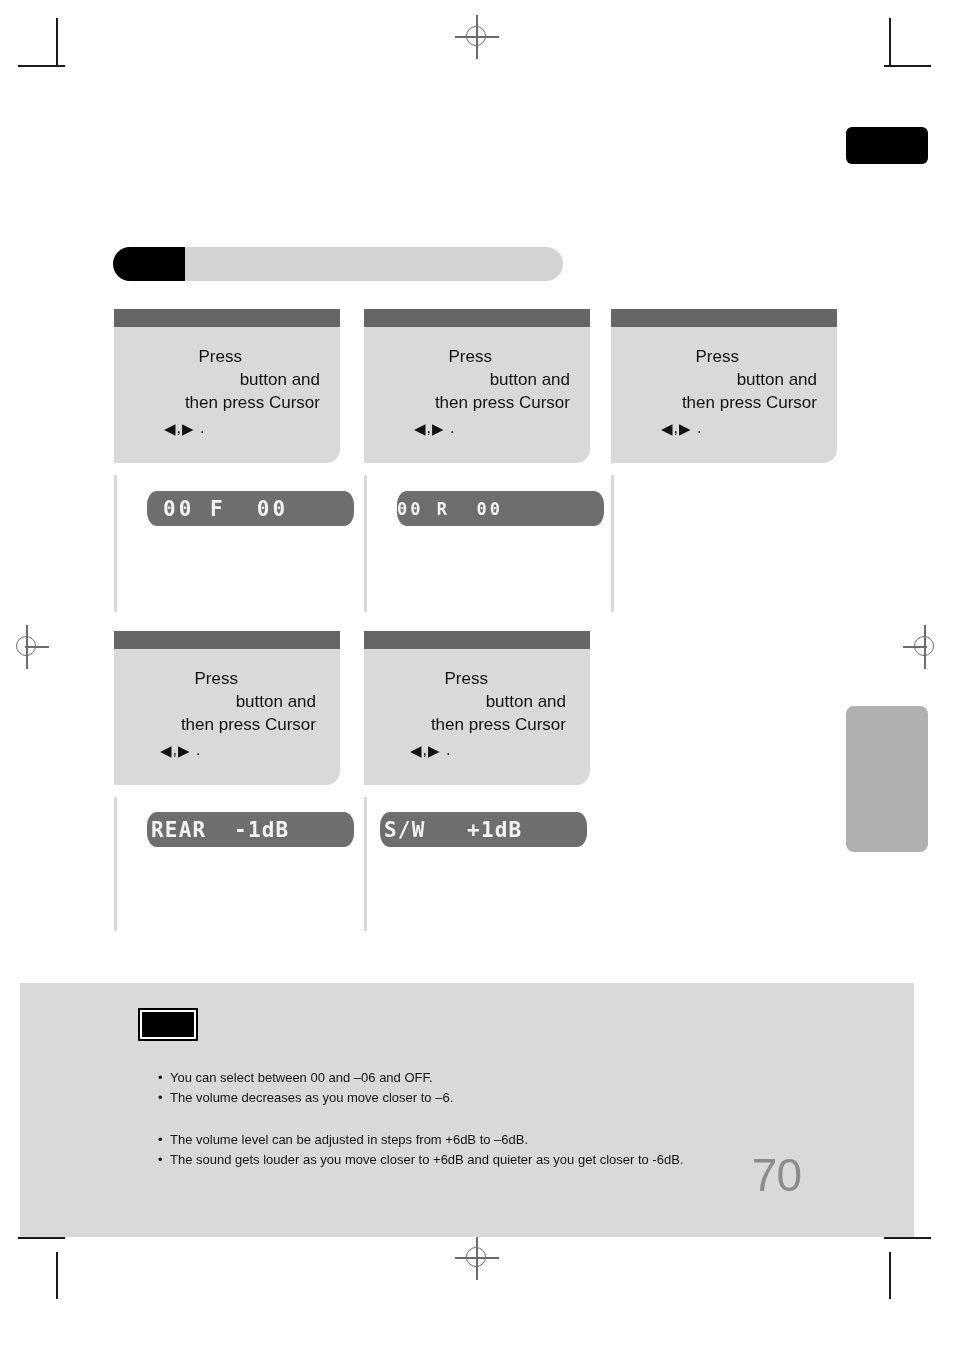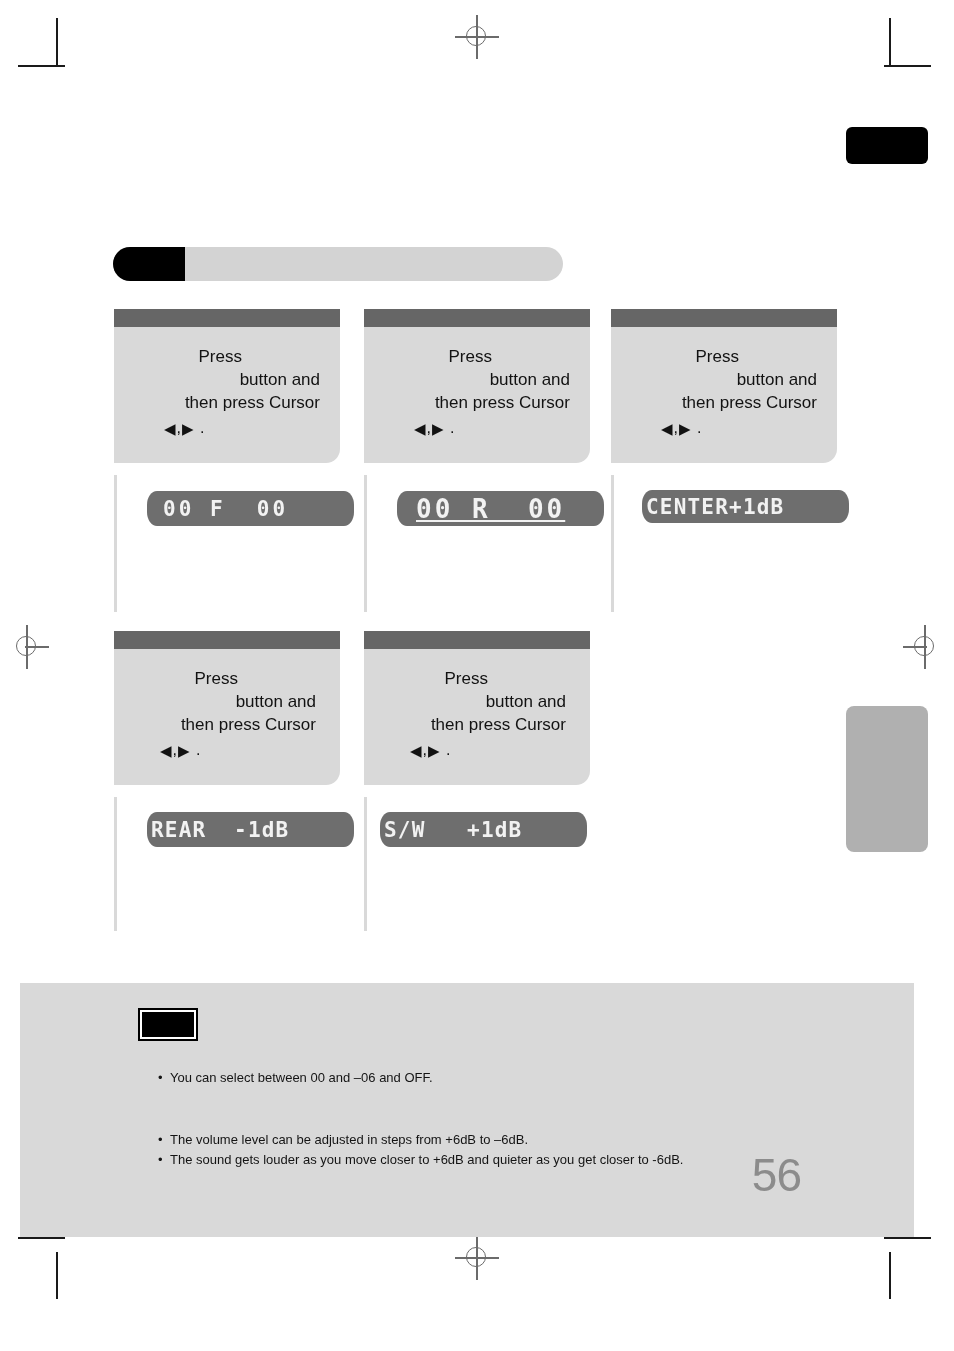--- a/index.html
+++ b/index.html
@@ -323,43 +323,40 @@
         <span class="line-indent" style="padding-right:6px;">then press Cursor</span>
       </div>
       <div class="cursor-line" style="padding-left:50px;">
         <span class="tri">◀</span><span>,</span><span class="tri">▶</span>
         <span>.</span>
       </div>
     </div>
     <div class="card-stem" style="height:137px;"></div>
   </div>
   <div class="lcd" style="left:377px; top:491px; width:207px; height:35px;">
-    <div class="lcd-text" style="font-size:26px; letter-spacing:3px; padding-left:19px;text-decoration:underline;">00 R  00</div>
+    <div class="lcd-text" style="font-size:17px; letter-spacing:3px; padding-left:0;">00 R  00</div>
   </div>
 
   <div class="card" style="left:611px; top:309px;">
     <div class="card-header">
       <div class="card-header-label"></div>
     </div>
     <div class="card-body">
       <div class="card-text">
         <span class="line-indent" style="padding-right:84px;">Press</span>
         <span class="line-indent" style="padding-right:6px;">button and</span>
         <span class="line-indent" style="padding-right:6px;">then press Cursor</span>
       </div>
       <div class="cursor-line" style="padding-left:50px;">
         <span class="tri">◀</span><span>,</span><span class="tri">▶</span>
         <span>.</span>
       </div>
     </div>
     <div class="card-stem" style="height:137px;"></div>
   </div>
-  <div class="lcd" style="left:622px; top:490px; width:207px; height:33px;">
-    <div class="lcd-text" style="font-size:21px; letter-spacing:1.2px; padding-left:4px;">CENTER+1dB</div>
-  </div>
 
   <div class="card" style="left:114px; top:631px;">
     <div class="card-header">
       <div class="card-header-label"></div>
     </div>
     <div class="card-body">
       <div class="card-text">
         <span class="line-indent" style="padding-right:88px;">Press</span>
         <span class="line-indent" style="padding-right:10px;">button and</span>
         <span class="line-indent" style="padding-right:10px;">then press Cursor</span>
@@ -398,27 +395,30 @@
 
   <div id="notes-panel">
     <div id="note-badge">
       <span></span>
     </div>
 
     <div class="note-group" style="top:85px;">
       <div class="note-line">
         <span class="bullet">•</span><span>You can select between 00 and –06 and OFF.</span>
       </div>
+      <div class="note-line">
+        <span class="bullet">•</span><span>The volume decreases as you move closer to –6.</span>
+      </div>
     </div>
 
     <div class="note-group" style="top:147px;">
       <div class="note-line">
         <span class="bullet">•</span><span>The volume level can be adjusted in steps from +6dB to –6dB.</span>
       </div>
       <div class="note-line">
         <span class="bullet">•</span><span>The sound gets louder as you move closer to +6dB and quieter as you get closer to -6dB.</span>
       </div>
     </div>
   </div>
 
-  <div id="page-number">56</div>
+  <div id="page-number">70</div>
 
 </div>
 
 </body></html>

